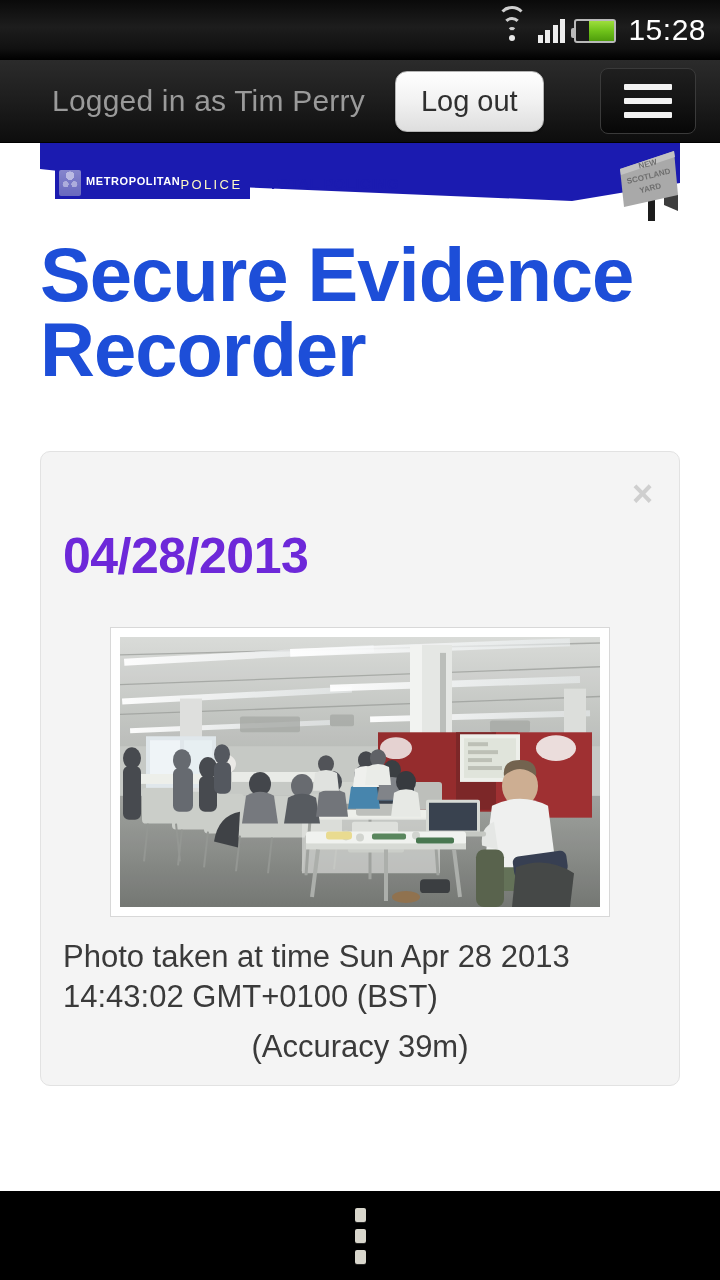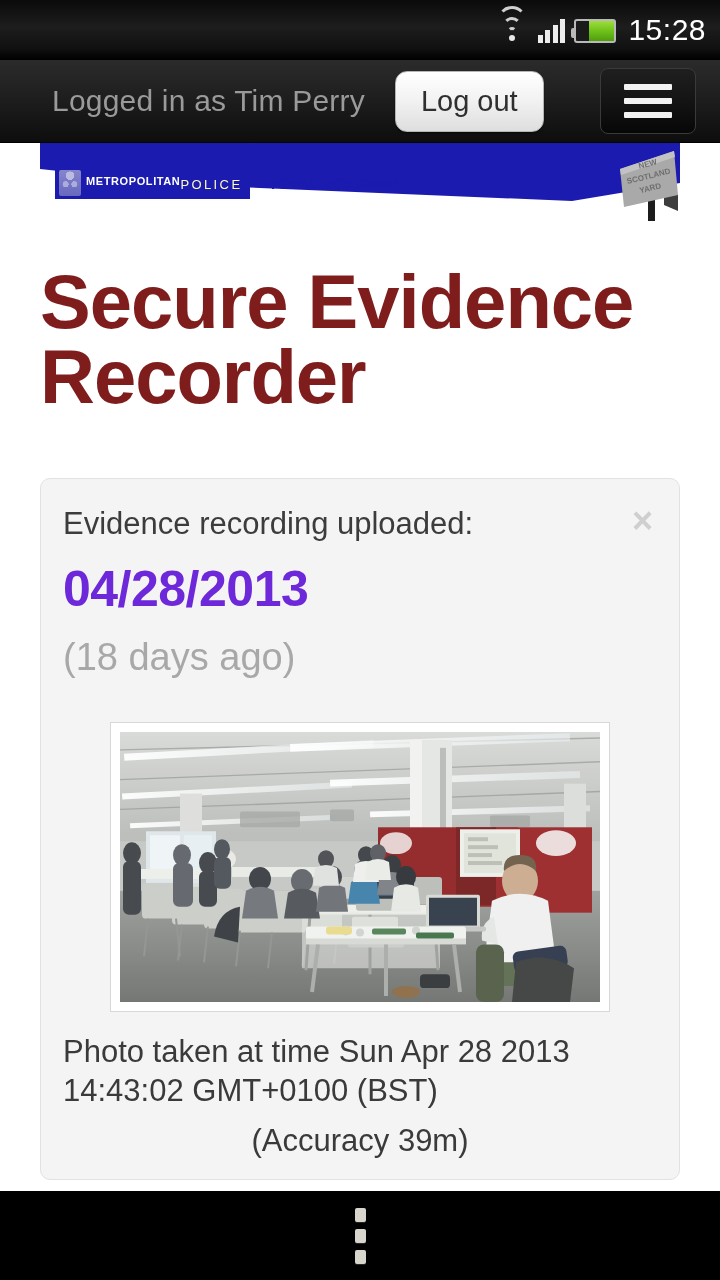--- a/index.html
+++ b/index.html
@@ -123,23 +123,23 @@
   }
   .total-policing{
     color:#1b1bb0; font-size:15px; font-weight:bold;
     letter-spacing:.4px; margin-left:18px;
   }
   .nsy-sign{ position:absolute; right:28px; top:2px; z-index:3; }
 
   
   .page{ width:720px; padding:0 40px; background:#fff; }
   .page-title{
-    font-size:76px; font-weight:bold; color:#7f1d1d;
+    font-size:76px; font-weight:bold; color:#1d4ed8;
     line-height:.99; letter-spacing:-1px;
-    margin-top:43px; margin-bottom:0;
+    margin-top:16px; margin-bottom:0;
   }
 
   
   .card{
     margin-top:64px;
     background:#f4f4f4;
     border:1px solid #e2e2e2;
     border-radius:10px;
     padding:28px 22px 20px 22px;
     position:relative;
@@ -263,26 +263,24 @@
   </svg>
 </div>
 
 <div class="page">
 
   <h1 class="page-title">Secure Evidence Recorder</h1>
 
   <div class="card">
 
     <div class="card-head">
-      <div class="card-subtitle">Evidence recording uploaded:</div>
       <div class="close-icon">×</div>
     </div>
 
     <div class="card-date">04/28/2013</div>
-    <div class="card-ago">(18 days ago)</div>
 
     <div class="photo-frame">
       <div class="photo">
         <svg viewBox="0 0 480 272" preserveAspectRatio="none">
           <defs>
             <linearGradient id="ceil" x1="0" y1="0" x2="0" y2="1">
               <stop offset="0" stop-color="#d7d9d6"></stop>
                 <stop offset="1" stop-color="#b4b7b3"></stop>
             </linearGradient>
             <linearGradient id="flr" x1="0" y1="0" x2="0" y2="1">

